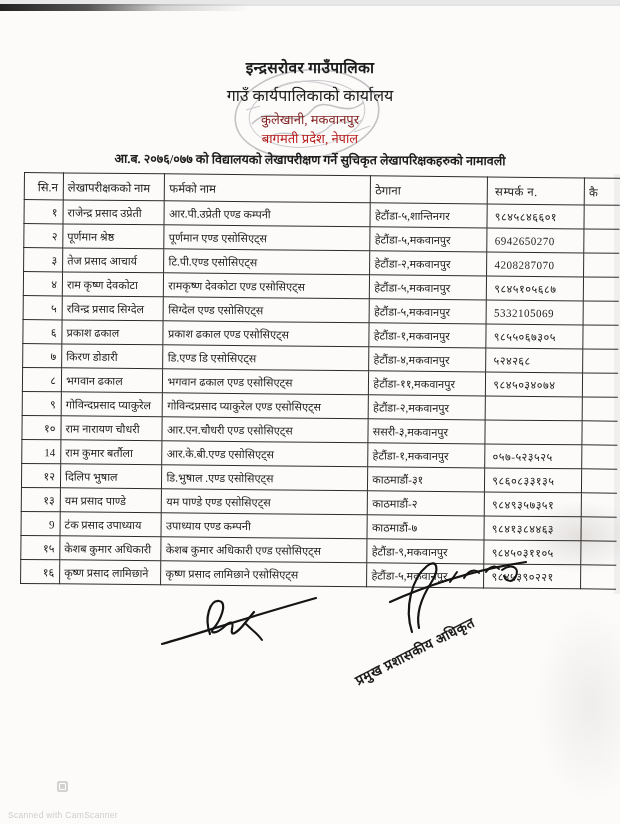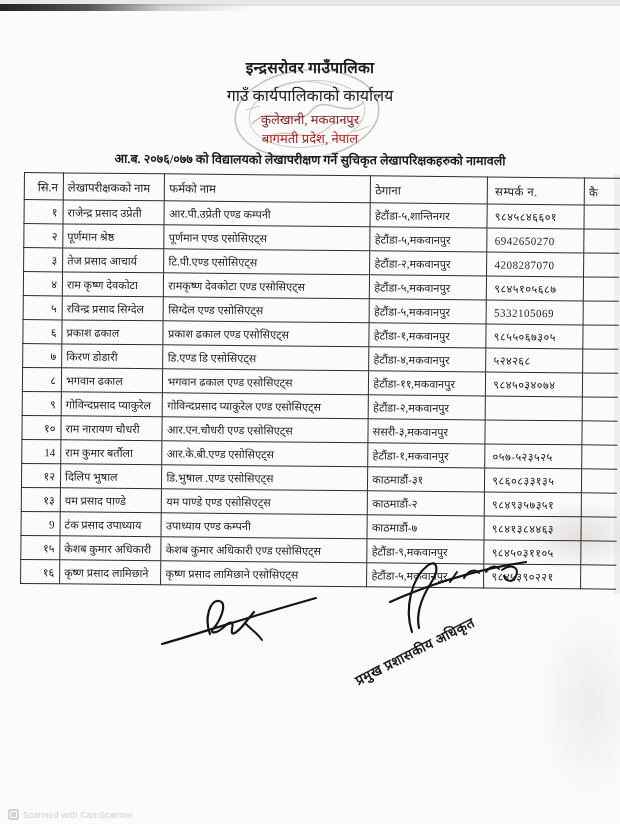--- a/index.html
+++ b/index.html
@@ -57,21 +57,21 @@
   .sig svg{display:block;}
   .sig-left{left:158px;top:578px;}
   .sig-right{left:382px;top:552px;}
   .sig-label{
     position:absolute;left:356px;top:668px;z-index:3;
     font-size:13.5px;font-weight:bold;white-space:nowrap;
     transform:rotate(-27deg);transform-origin:0 50%;letter-spacing:.5px;
   }
 
   
-  .cam-mark{position:absolute;left:8px;bottom:8px;display:flex;align-items:center;gap:4px;z-index:3;}
+  .cam-mark{position:absolute;left:8px;bottom:8px;display:flex;align-items:center;gap:18px;z-index:3;flex-direction:column;}
   .cam-icon{width:11px;height:11px;background:#d4d2d0;border-radius:2px;
     display:flex;align-items:center;justify-content:center;}
   .cam-icon::after{content:"";width:5px;height:5px;border:1px solid #fff;border-radius:1px;}
   .cam-text{font-family:"Liberation Sans","DejaVu Sans",sans-serif;font-size:8.5px;color:#cfcdca;letter-spacing:.3px;}
 </style>
 </head>
 <body>
 
 <div class="page">
 

